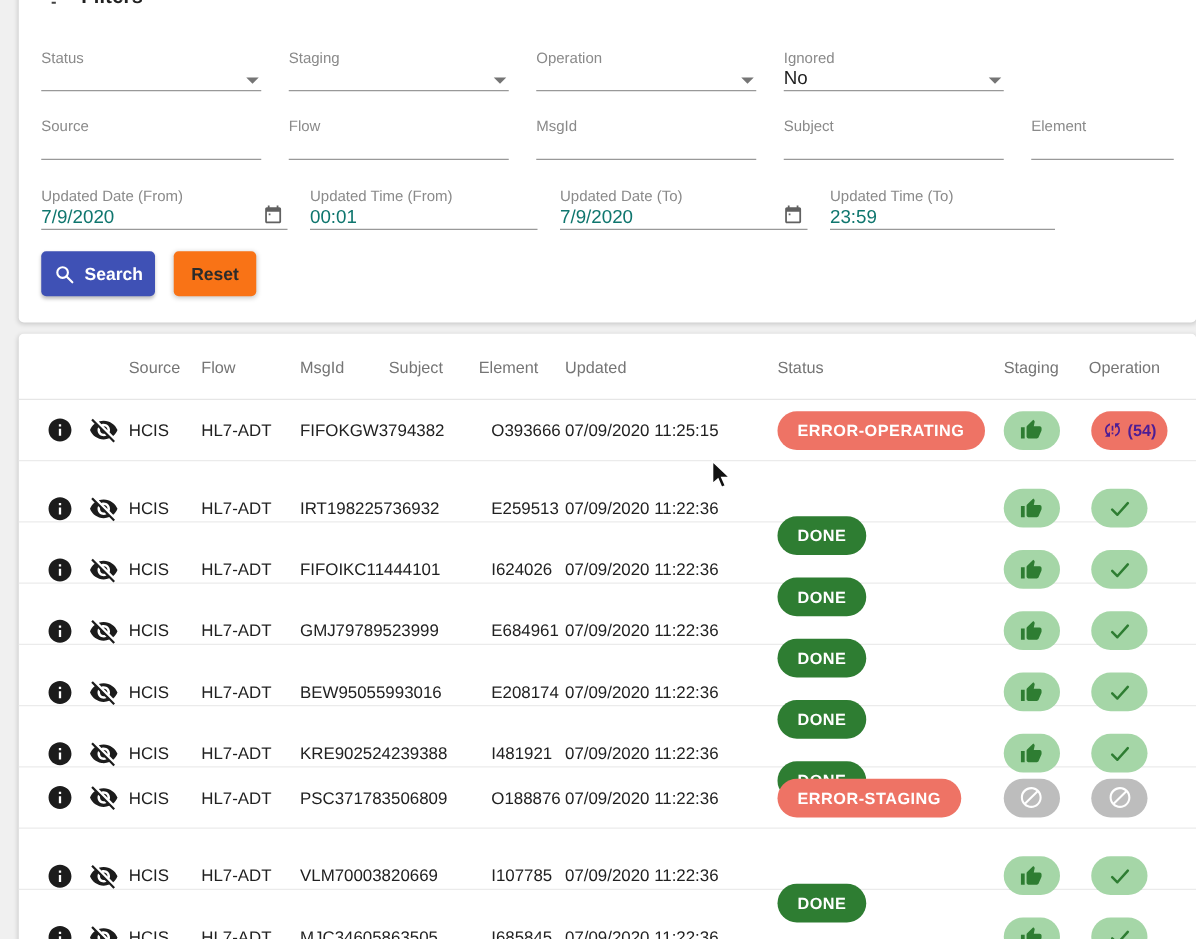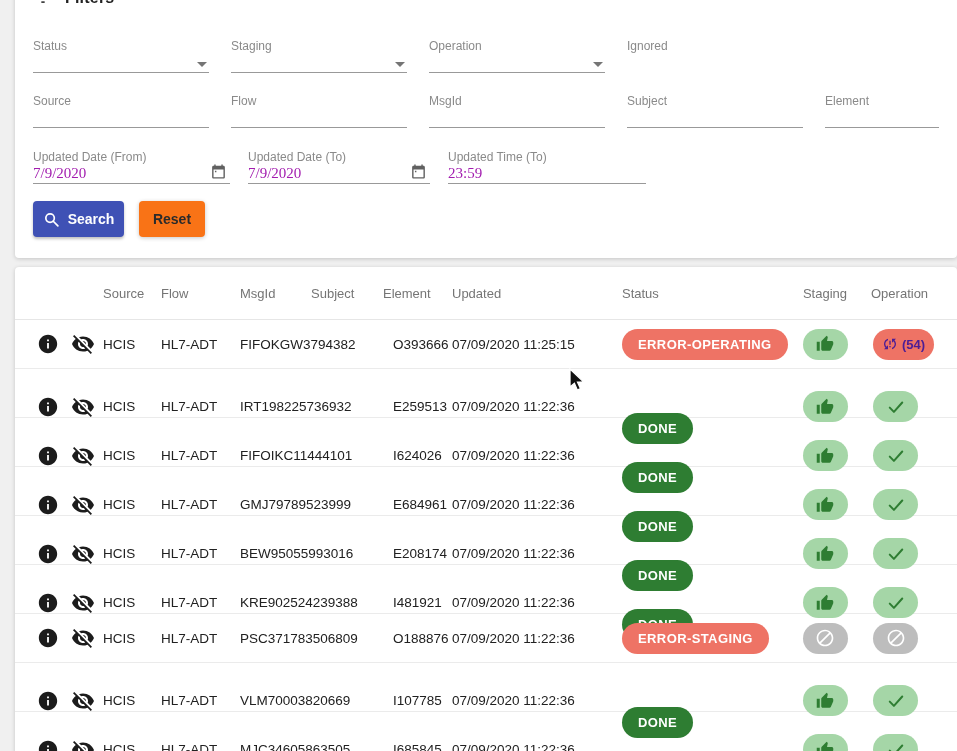--- a/index.html
+++ b/index.html
@@ -10,22 +10,22 @@
   
   #filter-card { left:15px; top:-26px; width:942px; height:284px; padding:12px 18px 0 18px; }
   .panel-title-row { display:flex; align-items:center; gap:12px; height:24px; color:#212121; }
   .panel-title-row .ptitle { font-size:16px; font-weight:700; letter-spacing:.2px; }
   .filter-grid { display:grid; grid-template-columns:176px 176px 176px 176px 1fr; column-gap:22px; margin-top:29px; }
   .filter-grid.row2 { margin-top:21px; }
   .field { position:relative; }
   .flabel { font-size:12px; color:#8a8a8a; height:16px; }
   .fvalue { height:18px; border-bottom:1px solid #999; font-size:15px; color:#1f1f1f; position:relative;
     display:flex; align-items:flex-end; padding-bottom:1px; }
-  .fvalue input { border:none; outline:none; width:100%; font-size:15px; color:#a21caf;
-    font-family:Liberation Serif, serif; background:transparent; padding:0; }
+  .fvalue input { border:none; outline:none; width:100%; font-size:15px; color:#0f766e;
+    font-family:Liberation Sans, sans-serif; background:transparent; padding:0; }
   .dd-arrow { position:absolute; right:2px; bottom:5px; width:0; height:0;
     border-left:5px solid transparent; border-right:5px solid transparent; border-top:5px solid #757575; }
   .date-row { display:flex; gap:18px; margin-top:22px; }
   .date-row .field:nth-child(1){width:197px}.date-row .field:nth-child(2){width:182px}
   .date-row .field:nth-child(3){width:198px}.date-row .field:nth-child(4){width:180px}
   .cal-icon { position:absolute; right:3px; bottom:3px; color:#616161; display:flex; }
   .btn-row { display:flex; gap:15px; margin-top:17px; }
   .btn { height:36px; border-radius:4px; border:none; font-size:14px; font-weight:700; cursor:pointer;
     font-family:inherit; display:inline-flex; align-items:center; justify-content:center; gap:8px;text-align:center; }
   .btn-search { width:91px; background:#3f51b5; color:#fff; box-shadow:0 2px 3px rgba(0,0,0,.25); }
@@ -90,20 +90,24 @@
     </div>
     <div class="field">
       <div class="flabel">Operation</div>
       <div class="fvalue">
           <span></span>
         <span class="dd-arrow"></span>
         </div>
     </div>
     <div class="field">
       <div class="flabel">Ignored</div>
+      <div class="fvalue">
+          <span>No</span>
+        <span class="dd-arrow"></span>
+        </div>
     </div>
     <div></div>
   </div>
 
   <div class="filter-grid row2">
     <div class="field">
       <div class="flabel">Source</div>
       <div class="fvalue">
           <input value="" style="">
         </div>
@@ -137,20 +141,26 @@
   <div class="date-row">
     <div class="field">
       <div class="flabel">Updated Date (From)</div>
       <div class="fvalue">
           <input value="7/9/2020" style="">
         <span class="cal-icon">
           <svg width="17" height="17" viewBox="0 0 24 24" fill="currentColor">
               <path d="M19 4h-1V2h-2v2H8V2H6v2H5c-1.11 0-1.99.9-1.99 2L3 20c0 1.1.89 2 2 2h14c1.1 0 2-.9 2-2V6c0-1.1-.9-2-2-2zm0 16H5V9h14v11zM7 11h2v2H7z"></path>
             </svg>
         </span>
+        </div>
+    </div>
+    <div class="field">
+      <div class="flabel">Updated Time (From)</div>
+      <div class="fvalue">
+          <input value="00:01" style="">
         </div>
     </div>
     <div class="field">
       <div class="flabel">Updated Date (To)</div>
       <div class="fvalue">
           <input value="7/9/2020" style="">
         <span class="cal-icon">
           <svg width="17" height="17" viewBox="0 0 24 24" fill="currentColor">
               <path d="M19 4h-1V2h-2v2H8V2H6v2H5c-1.11 0-1.99.9-1.99 2L3 20c0 1.1.89 2 2 2h14c1.1 0 2-.9 2-2V6c0-1.1-.9-2-2-2zm0 16H5V9h14v11zM7 11h2v2H7z"></path>
             </svg>

